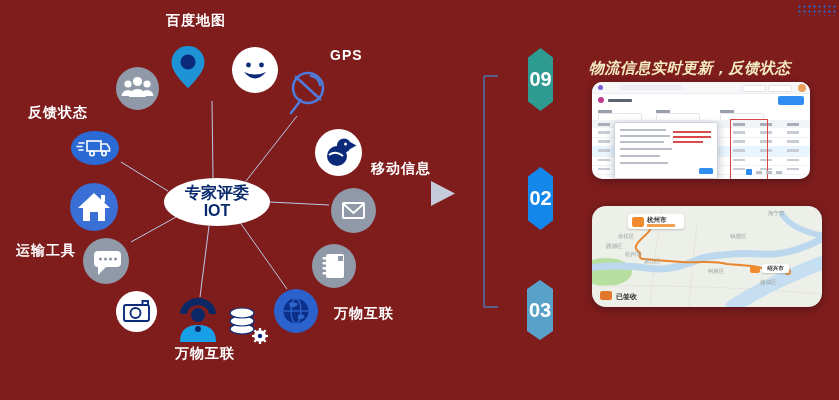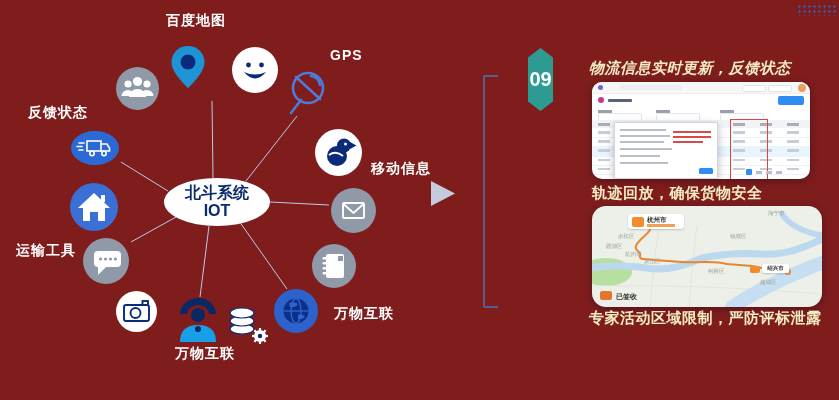--- a/index.html
+++ b/index.html
@@ -268,21 +268,21 @@
       <g fill="#ffffff">
         <rect x="10.5" y="13" width="5" height="2.6" rx="1.3"></rect>
         <rect x="10.5" y="18" width="5" height="2.6" rx="1.3"></rect>
         <rect x="10.5" y="23" width="5" height="2.6" rx="1.3"></rect>
         <rect x="10.5" y="28" width="5" height="2.6" rx="1.3"></rect>
       </g>
     </svg>
   </div>
 
   <div class="hub">
-    <div>北斗系统</div>
+    <div>专家评委</div>
     <div>IOT</div>
   </div>
 
   <div class="flow-arrow"></div>
   <div class="bracket-line"></div>
   <div class="bracket-tick" style="left:484px;top:75px;"></div>
   <div class="bracket-tick" style="left:484px;top:306px;"></div>
   <div class="dotgrid"></div>
 
   <div class="badge" style="left: 528px; top: 48px; background-color: rgb(45, 155, 146);">
@@ -335,21 +335,23 @@
       <div class="grayline" style="top:39px;width:48px;"></div>
       <div class="redline" style="top:8px;"></div>
       <div class="redline" style="top:13px;"></div>
       <div class="redline" style="top:18px;width:30px;"></div>
       <div class="okbtn"></div>
     </div>
     <div class="t-pagesq"></div>
     <div class="t-pager"></div>
   </div>
 
-  <div class="headline" style="left:592px;top:184px;">轨迹回放，确保货物安全</div>
+  <div class="badge" style="left: 528px; top: 167px; background-color: rgb(20, 135, 234);">
+    <span>02</span>
+  </div>
 
   <div class="shot-map">
     <svg class="abs" style="left:0;top:0;" width="230" height="101">
       <ellipse cx="14" cy="66" rx="26" ry="14" fill="#b7dfa0"></ellipse>
       <g stroke="#e2e5dd" stroke-width="1" fill="none">
         <path d="M70 0 Q62 50 58 101"></path>
           <path d="M105 20 Q100 60 97 101"></path>
           <path d="M0 80 Q115 78 230 88"></path>
       </g>
       <g fill="none" stroke-linecap="round">
@@ -372,15 +374,17 @@
       <div class="m-starticon"></div>
       <div class="m-startname">杭州市</div>
       <div class="m-startsub"></div>
     </div>
     <div class="m-endicon"></div>
     <div class="m-endchip">绍兴市</div>
     <div class="m-statusicon"></div>
     <div class="m-statustext">已签收</div>
   </div>
 
-  <div class="headline" style="left:589px;top:309px;">专家活动区域限制，严防评标泄露</div>
+  <div class="badge" style="left: 527px; top: 280px; width: 26px; height: 60px; background-color: rgb(88, 161, 200);">
+    <span>03</span>
+  </div>
 
 </div>
 
 </body></html>

